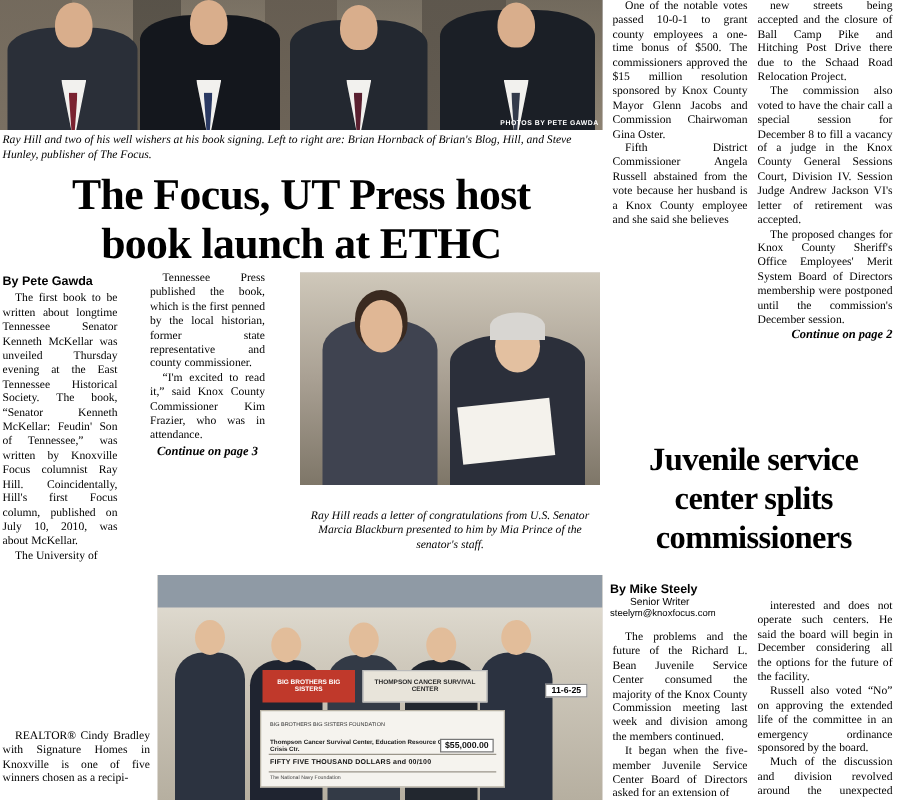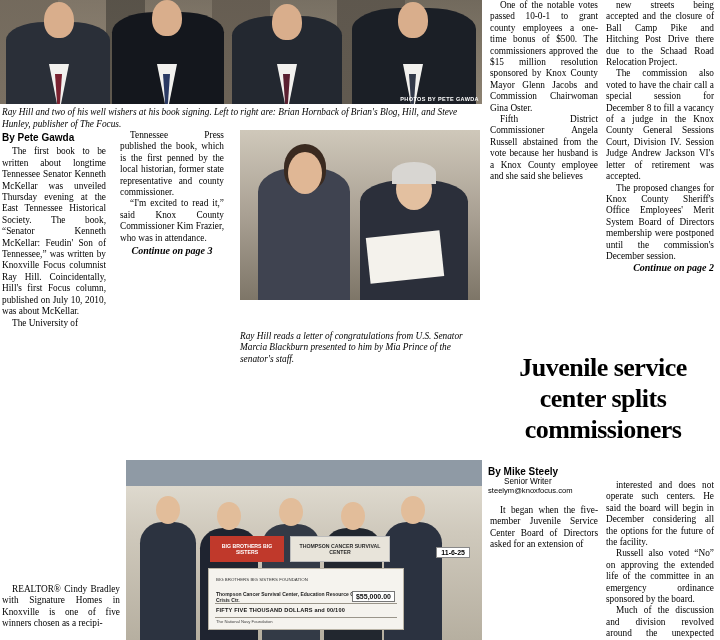--- a/index.html
+++ b/index.html
@@ -116,21 +116,21 @@
     width: 482px;
     padding-top: 2px;
   }
   .col {
     position: absolute;
     top: 0;
     font-size: 9.3px;
     line-height: 11.4px;
     text-align: justify;
   }
-  .col p { margin: 0 4px 0 0; text-indent: 10px; }
+  .col p { margin: 0 16px 0 0; text-indent: 10px; }
   .colA { left: 2px; width: 108px; }
   .colB { left: 120px; width: 108px; }
   .colC { left: 240px; width: 240px; }
 
   .inline-photo {
     width: 240px; height: 170px;
     position: relative;
     overflow: hidden;
     background: #b9b2a6;
   }
@@ -147,23 +147,22 @@
   .ip-w-hair { position:absolute; left:44px; top:14px; width:42px; height:46px; border-radius:50% 50% 40% 40%; background:#3a2a20; }
   .ip-m { left: 120px; width: 108px; height: 120px; background:#2b2f3a; }
   .ip-m-head { position:absolute; left:156px; top:38px; width:36px; height:42px; border-radius:50%; background:#e3c0a0; }
   .ip-m-hair { position:absolute; left:152px; top:32px; width:44px; height:22px; border-radius:50% 50% 0 0; background:#d8d6d2; }
   .ip-paper { position:absolute; left:128px; top:104px; width:74px; height:46px; background:#f4f2ec; transform: rotate(-6deg); }
 
   .cap2 {
     font-style: italic;
     font-size: 9.3px;
     line-height: 11.3px;
-    padding-top: 3px;
-    text-align: left;
-    margin-top: 28px;
+    padding-top: 20px;
+    text-align: center;
   }
   .jump {
     font-weight: bold;
     font-style: italic;
     font-size: 10px;
   }
 
   
   .bottom-sec {
     position: absolute;
@@ -309,20 +308,24 @@
       <div class="tie t4"></div>
       <div class="head h1"></div>
       <div class="head h2"></div>
       <div class="head h3"></div>
       <div class="head h4"></div>
       <div class="photo-credit">PHOTOS BY PETE GAWDA</div>
     </div>
 
     <div class="caption">Ray Hill and two of his well wishers at his book signing. Left to right are: Brian Hornback of Brian's Blog, Hill, and Steve Hunley, publisher of The Focus.</div>
 
+    <div class="headline">
+      <div>The Focus, UT Press host</div>
+      <div>book launch at ETHC</div>
+    </div>
 
     <div class="story-grid" style="height:218px;">
       <div class="col colA">
         <div class="byline">By Pete Gawda</div>
         <p>The first book to be written about longtime Tennessee Senator Kenneth McKellar was unveiled Thursday evening at the East Tennessee Historical Society. The book, “Senator Kenneth McKellar: Feudin' Son of Tennessee,” was written by Knoxville Focus columnist Ray Hill. Coincidentally, Hill's first Focus column, published on July 10, 2010, was about McKellar.</p>
         <p>The University of</p>
       </div>
       <div class="col colB">
         <p>Tennessee Press published the book, which is the first penned by the local historian, former state representative and county commissioner.</p>
         <p>“I'm excited to read it,” said Knox County Commissioner Kim Frazier, who was in attendance.</p>
@@ -398,20 +401,21 @@
 
   <div class="bigheadline2">Juvenile service center splits commissioners</div>
 
   <div class="byline2">
     <div class="nm">By Mike Steely</div>
     <div class="ti">Senior Writer</div>
     <div class="em">steelym@knoxfocus.com</div>
   </div>
 
   <div class="rcol3">
+    <p>The problems and the future of the Richard L. Bean Juvenile Service Center consumed the majority of the Knox County Commission meeting last week and division among the members continued.</p>
     <p>It began when the five-member Juvenile Service Center Board of Directors asked for an extension of</p>
   </div>
 
   <div class="rcol4">
     <p>interested and does not operate such centers. He said the board will begin in December considering all the options for the future of the facility.</p>
     <p>Russell also voted “No” on approving the extended life of the committee in an emergency ordinance sponsored by the board.</p>
     <p>Much of the discussion and division revolved around the unexpected resignation of interim superintendent Brian</p>
   </div>
 
 </div>

